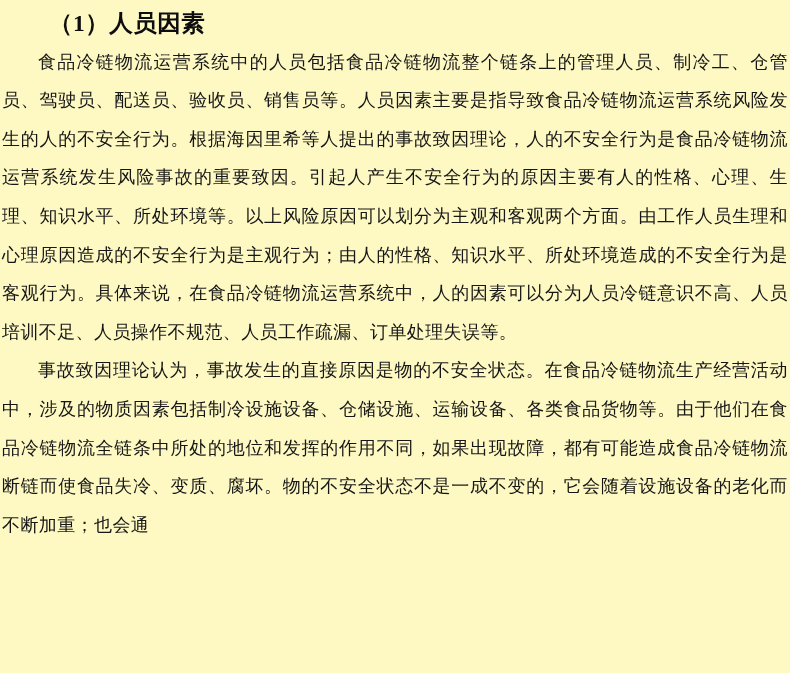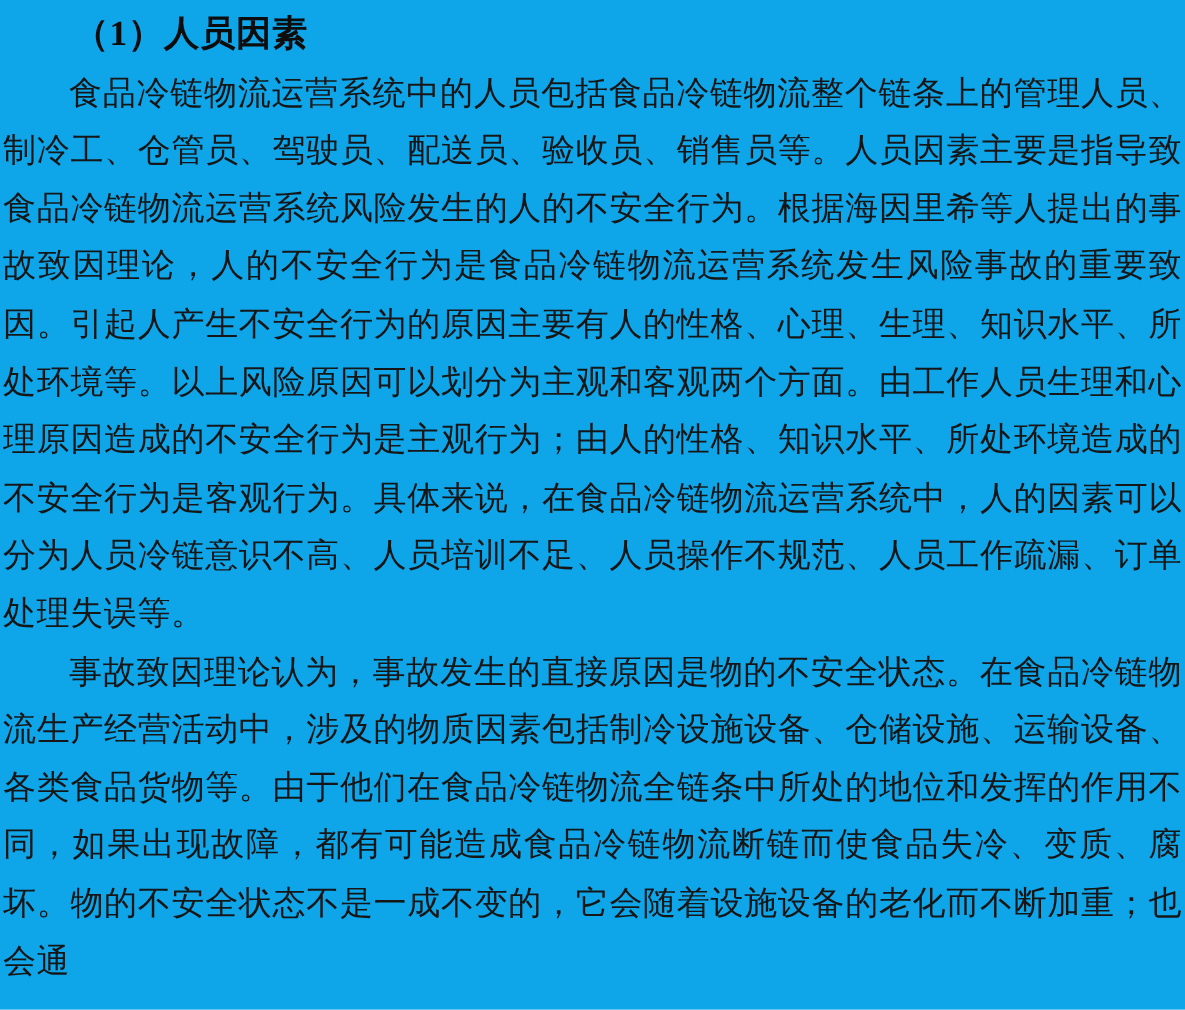--- a/index.html
+++ b/index.html
@@ -10,37 +10,37 @@
   body {
     width: 790px;
     height: 673px;
     overflow: hidden;
   }
   .page {
     box-sizing: border-box;
     width: 790px;
     height: 673px;
     padding: 4px 2px 0 2px;
-    background: #0ea5e9;
+    background: #fef9c3;
     color: #141414;
     font-family: "Liberation Serif", "DejaVu Serif", serif;
   }
   .section-heading {
     margin: 0;
     font-size: 23.5px;
     font-weight: bold;
     line-height: 38.6px;
     text-indent: 2em;
     letter-spacing: 0.5px;
     color: #0d0d0d;
     white-space: nowrap;
   }
   .section-body {
     margin: 0;
-    font-size: 22px;
+    font-size: 18px;
     line-height: 38.6px;
     text-align: justify;
     text-justify: inter-ideograph;
     text-indent: 2em;
     letter-spacing: 0.4px;
     color: #161616;
   }
 </style>
 </head>
 <body>

